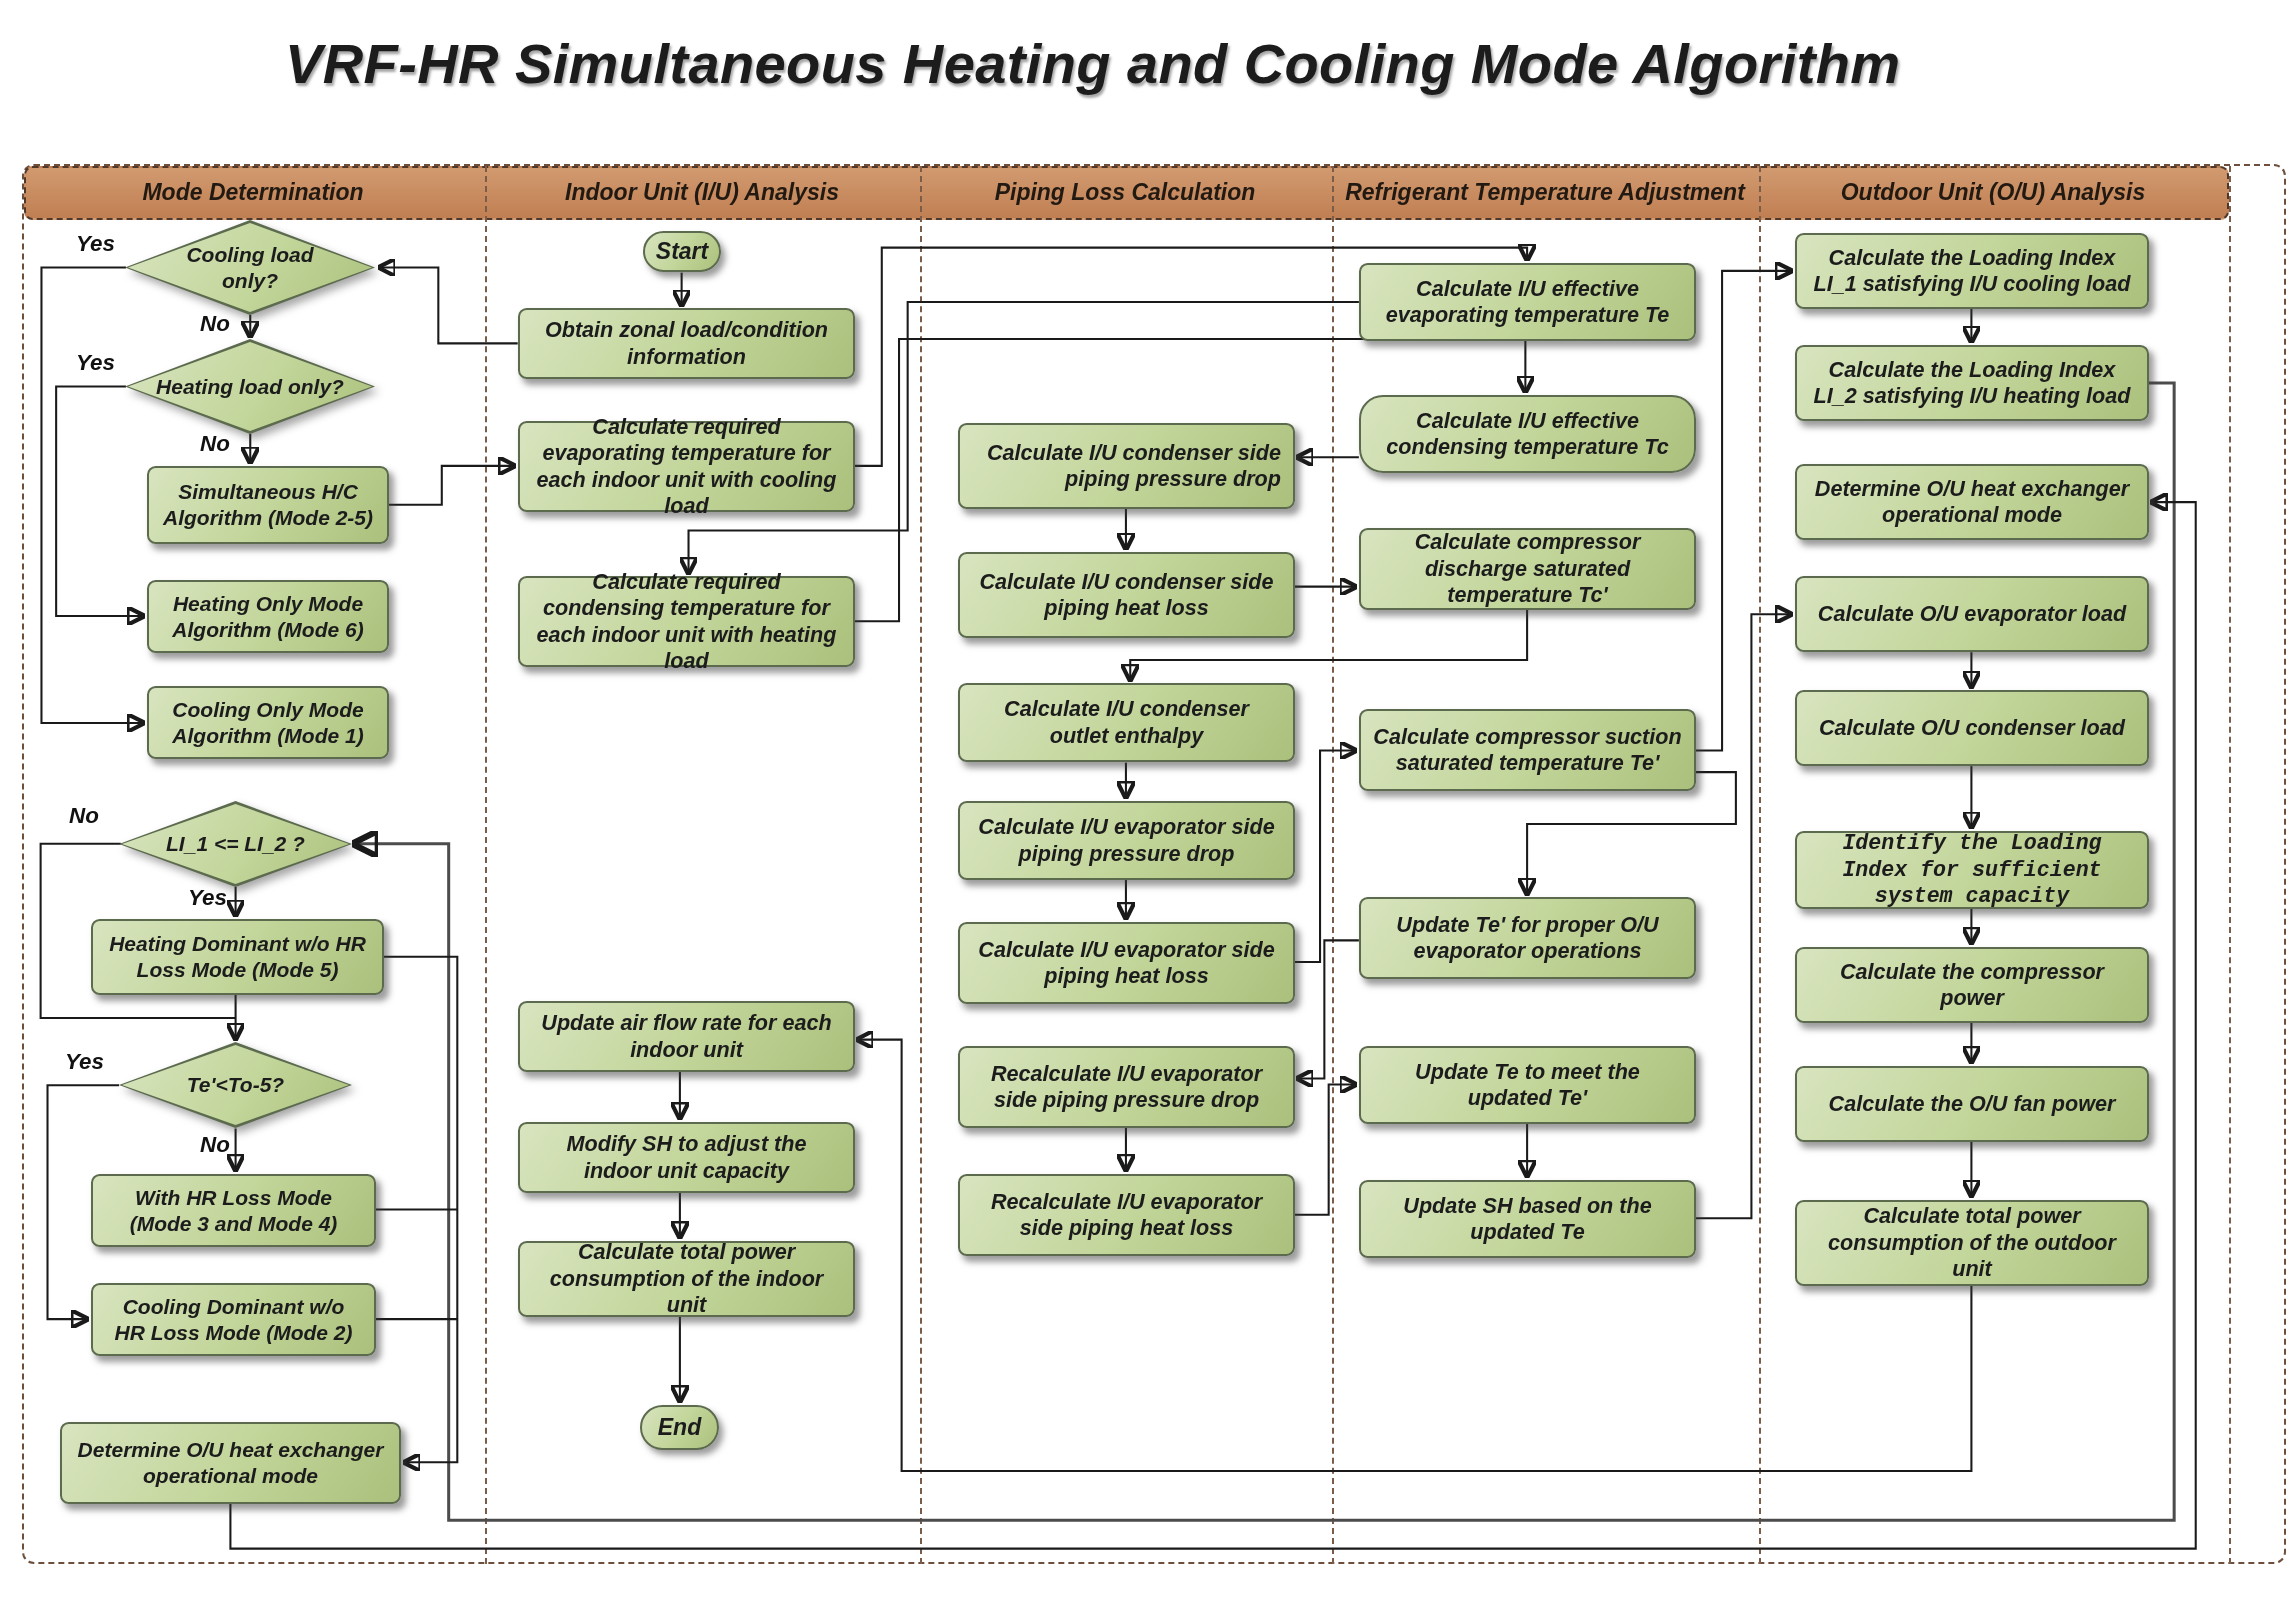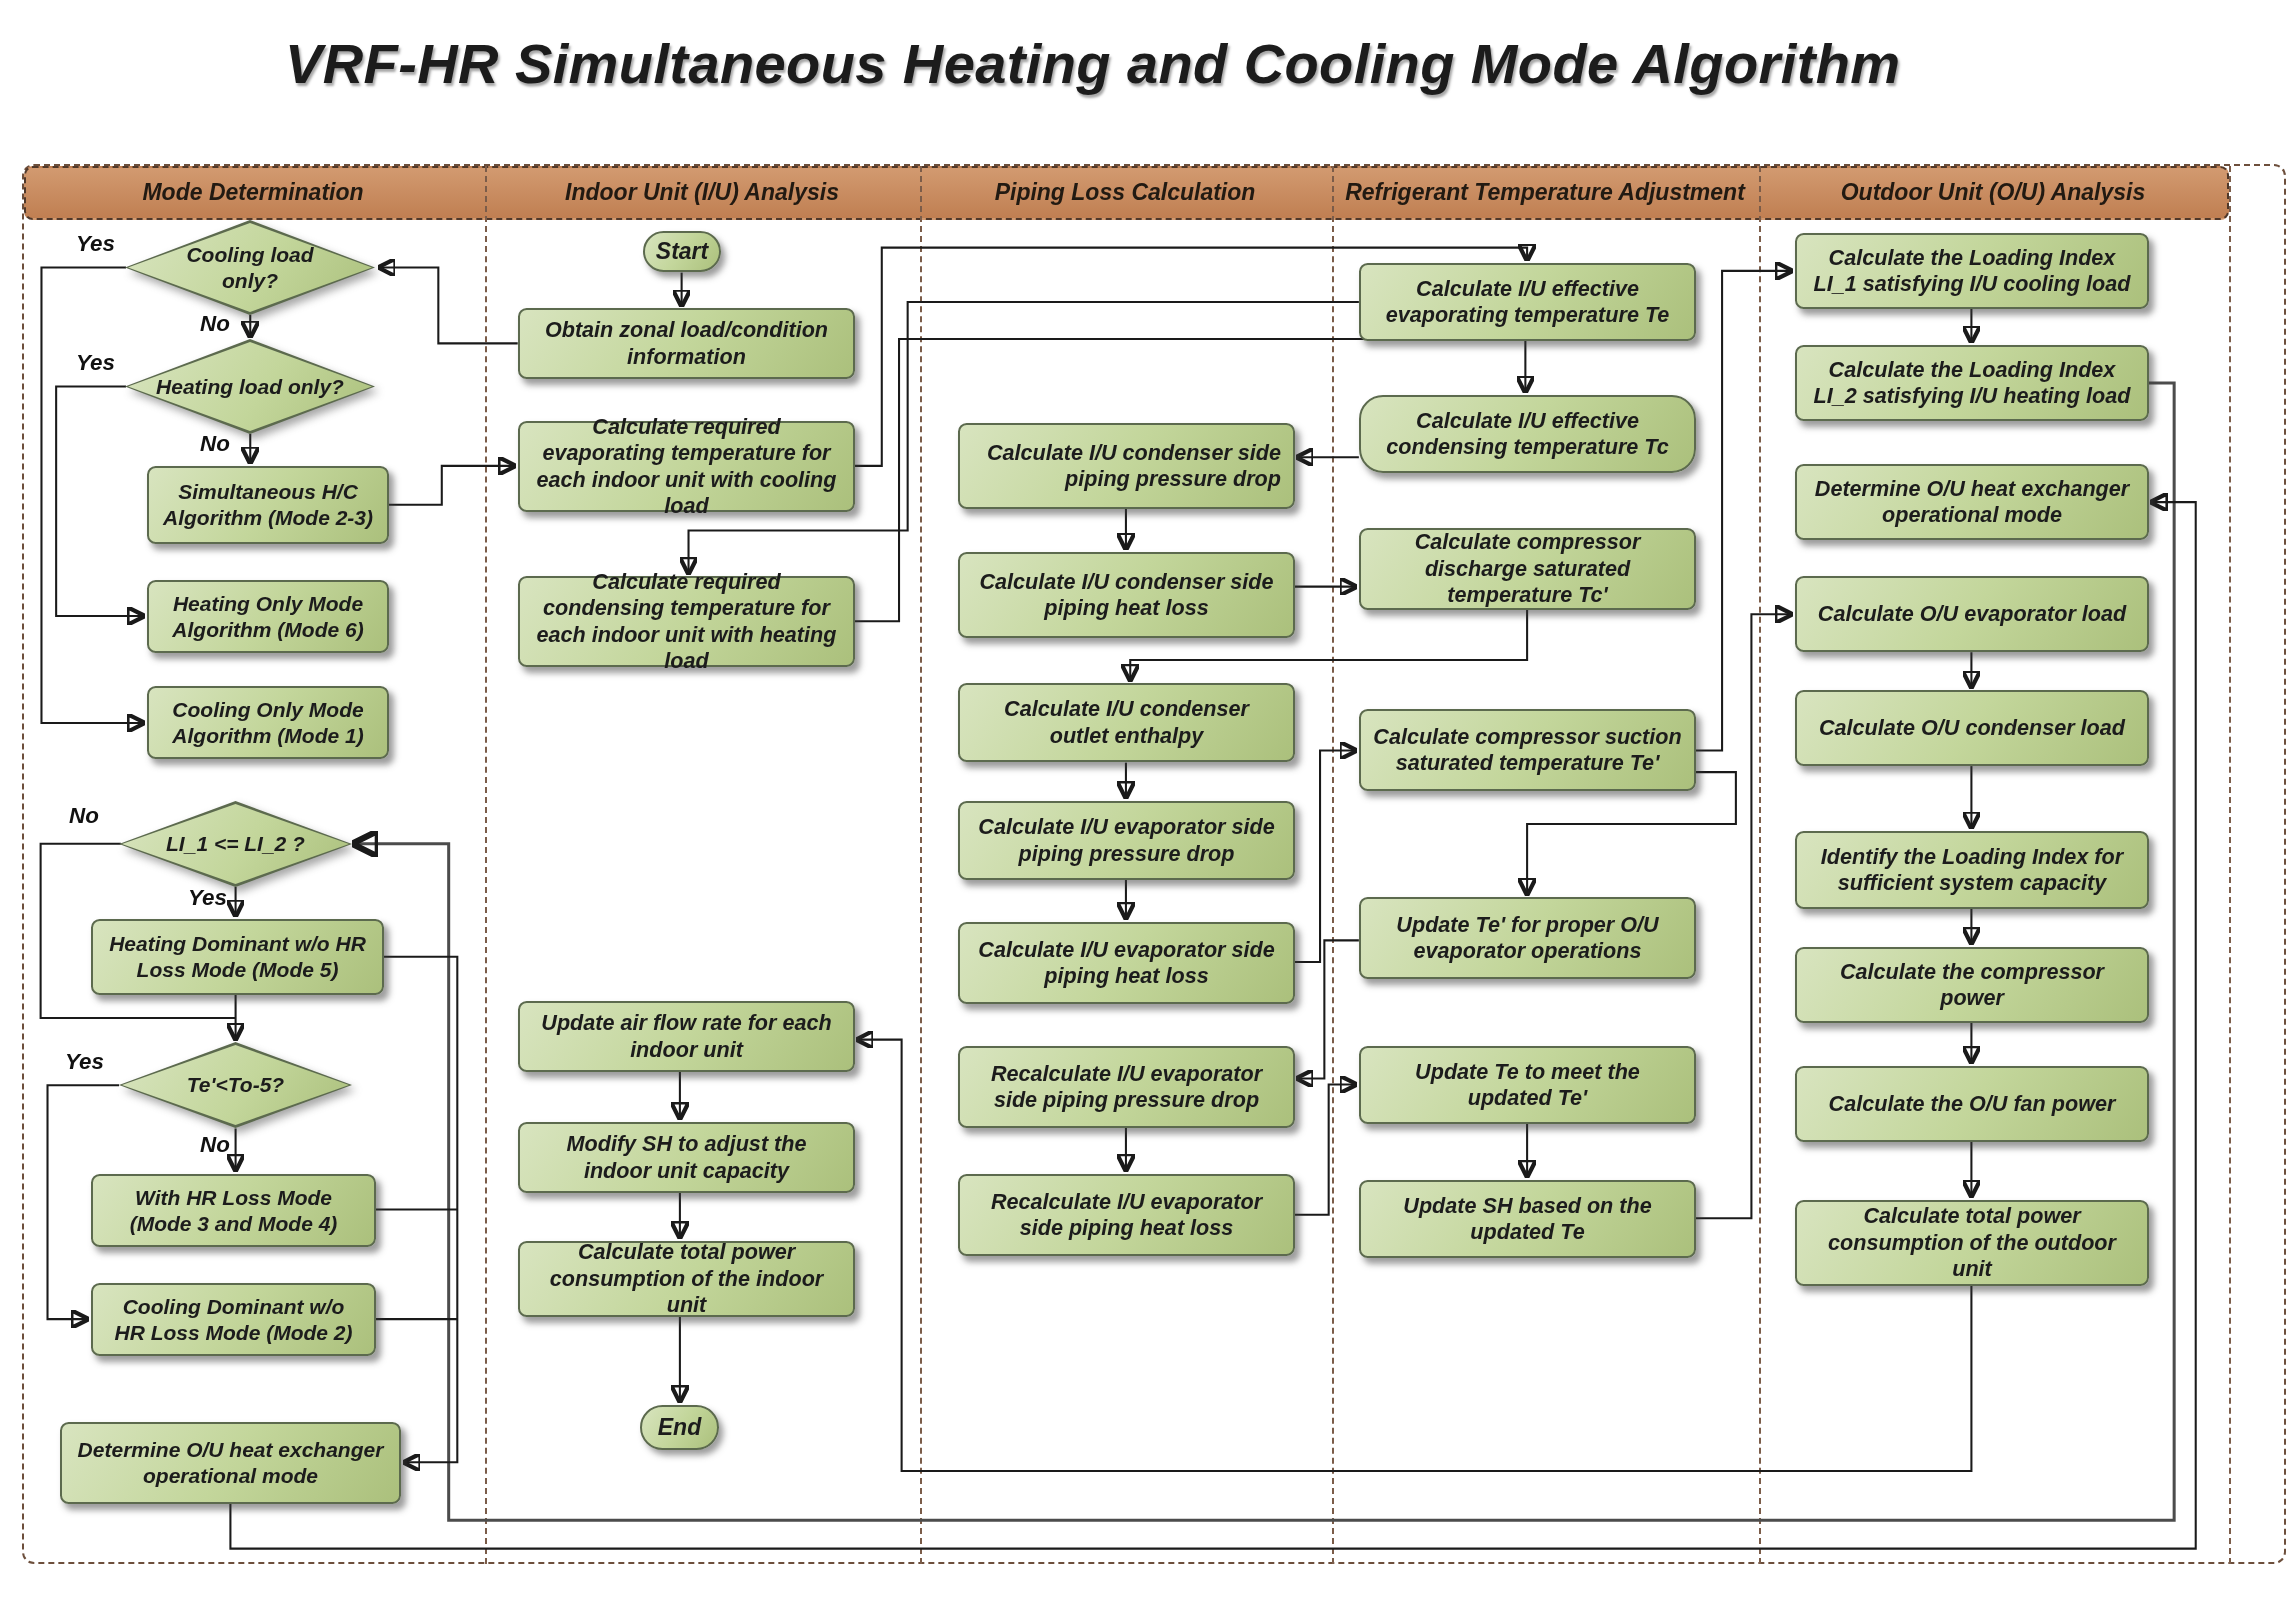--- a/index.html
+++ b/index.html
@@ -129,21 +129,21 @@
   <div class="edge-label" style="left:200px;top:311px;">No</div>
 
   <div class="dwrap" style="left:125px;top:339px;width:250px;height:95px;">
     <div class="diamond">
         <span>Heating load only?</span>
       </div>
   </div>
   <div class="edge-label" style="left:76px;top:350px;">Yes</div>
   <div class="edge-label" style="left:200px;top:431px;">No</div>
 
-  <div class="node small" style="left:147px;top:466px;width:242px;height:78px;">Simultaneous H/C Algorithm (Mode 2-3)</div>
+  <div class="node small" style="left:147px;top:466px;width:242px;height:78px;">Simultaneous H/C Algorithm (Mode 2-5)</div>
   <div class="node small" style="left:147px;top:580px;width:242px;height:73px;">Heating Only Mode Algorithm (Mode 6)</div>
   <div class="node small" style="left:147px;top:686px;width:242px;height:73px;">Cooling Only Mode Algorithm (Mode 1)</div>
 
   <div class="dwrap" style="left:119px;top:801px;width:233px;height:86px;">
     <div class="diamond">
         <span>LI_1 &lt;= LI_2 ?</span>
       </div>
   </div>
   <div class="edge-label" style="left:69px;top:803px;">No</div>
   <div class="edge-label" style="left:188px;top:885px;">Yes</div>
@@ -185,19 +185,19 @@
   <div class="node" style="left:1359px;top:709px;width:337px;height:82px;">Calculate compressor suction saturated temperature Te'</div>
   <div class="node" style="left:1359px;top:897px;width:337px;height:82px;">Update Te' for proper O/U evaporator operations</div>
   <div class="node" style="left:1359px;top:1046px;width:337px;height:78px;">Update Te to meet the updated Te'</div>
   <div class="node" style="left:1359px;top:1180px;width:337px;height:78px;">Update SH based on the updated Te</div>
 
   <div class="node" style="left:1795px;top:233px;width:354px;height:76px;">Calculate the Loading Index LI_1 satisfying I/U cooling load</div>
   <div class="node" style="left:1795px;top:345px;width:354px;height:76px;">Calculate the Loading Index LI_2 satisfying I/U heating load</div>
   <div class="node" style="left:1795px;top:464px;width:354px;height:76px;">Determine O/U heat exchanger operational mode</div>
   <div class="node" style="left:1795px;top:576px;width:354px;height:76px;">Calculate O/U evaporator load</div>
   <div class="node" style="left:1795px;top:690px;width:354px;height:76px;">Calculate O/U condenser load</div>
-  <div class="node" style="left:1795px;top:831px;width:354px;height:78px;">Identify the Loading Index for sufficient system capacity</div>
+  <div class="node" style="left:1795px;top:831px;width:354px;height:78px;font-family:Liberation Mono, monospace;">Identify the Loading Index for sufficient system capacity</div>
   <div class="node" style="left:1795px;top:947px;width:354px;height:76px;">Calculate the compressor power</div>
   <div class="node" style="left:1795px;top:1066px;width:354px;height:76px;">Calculate the O/U fan power</div>
   <div class="node" style="left:1795px;top:1200px;width:354px;height:86px;">Calculate total power consumption of the outdoor unit</div>
 
 </div>
 
 
 </body></html>

